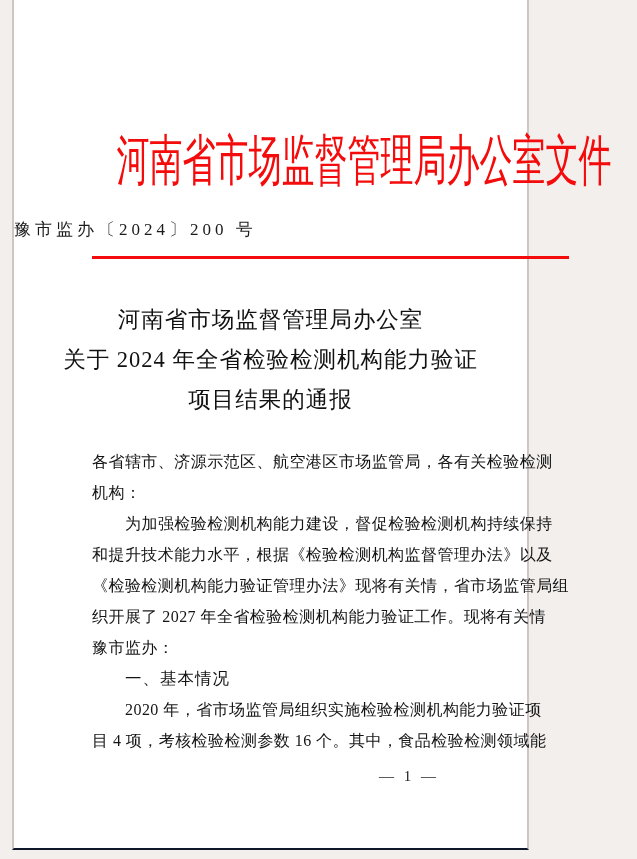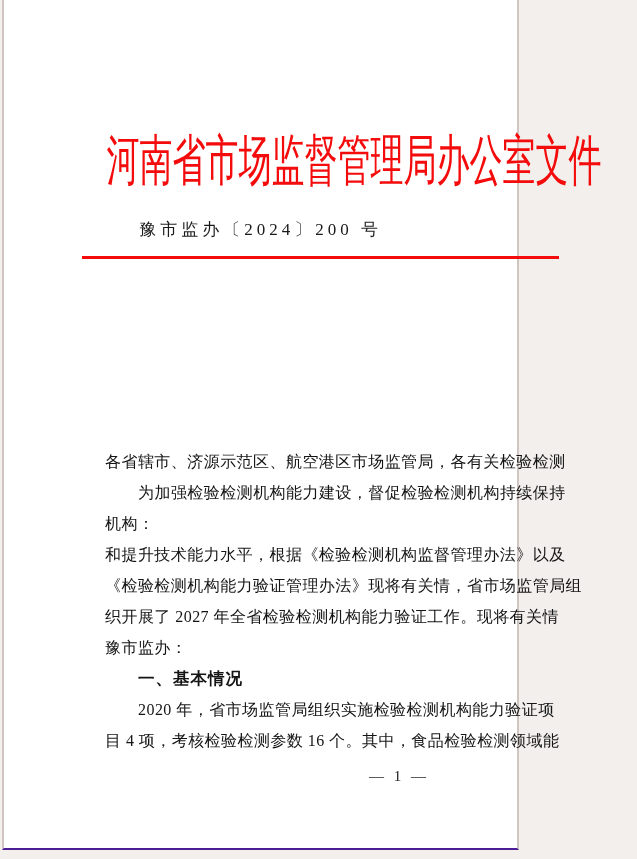--- a/index.html
+++ b/index.html
@@ -4,44 +4,44 @@
 <style>
   * { margin: 0; padding: 0; box-sizing: border-box; }
   html, body {
     width: 637px; height: 859px;
     background: #f2efed;
     overflow: hidden;
     font-family: "Liberation Serif", "DejaVu Serif", serif;
   }
   .page {
     position: absolute;
-    left: 2px; top: 0;
+    left: 12px; top: 0;
     width: 517px; height: 850px;
     background: #ffffff;
     border-left: 2px solid #cfc6c2;
     border-right: 2px solid #cfc6c2;
-    border-bottom: 2px solid #4c1d95;
+    border-bottom: 2px solid #0f172a;
   }
   .banner {
     position: absolute;
     top: 133px; left: 0; width: 100%;
     text-align: center;
     font-size: 55px;
     line-height: 56px;
     color: #f40b0b;
     white-space: nowrap;
     transform: scaleX(0.60);
     transform-origin: 50% 50%;
     font-weight: 400;
     letter-spacing: 0px;
   }
   .docnum {
     position: absolute;
     top: 218px; left: 0; width: 100%;
-    text-align: center;
+    text-align: left;
     font-size: 17px;
     line-height: 24px;
     color: #1a1a1a;
     letter-spacing: 4px;
   }
   .redline {
     position: absolute;
     top: 256px; left: 78px;
     width: 477px; height: 3px;
     background: #f40b0b;
@@ -55,31 +55,30 @@
     color: #111111;
     letter-spacing: 1px;
   }
   .body-text {
     position: absolute;
     top: 446px; left: 78px;
     width: 480px;
     font-size: 16px;
     color: #141414;
     letter-spacing: 0.45px;
-    margin-left: 23px;
   }
   .line {
     height: 31px;
     line-height: 31px;
     white-space: nowrap;
   }
   .line.indent { padding-left: 33px; }
   .line.heading {
     font-family: "Liberation Sans", "DejaVu Sans", sans-serif;
-    font-weight: 700;
+    font-weight: 400;
     font-size: 16.5px;
     letter-spacing: 1px;
   }
   .pagenum {
     position: absolute;
     top: 766px; right: 88px;
     font-size: 15px;
     line-height: 20px;
     color: #222222;
     letter-spacing: 3px;
@@ -90,25 +89,30 @@
 <body>
 
 <div class="page">
 
   <div class="banner">河南省市场监督管理局办公室文件</div>
 
   <div class="docnum">豫市监办〔2024〕200 号</div>
 
   <div class="redline"></div>
 
+  <div class="title">
+    <div class="title-line">河南省市场监督管理局办公室</div>
+    <div class="title-line">关于 2024 年全省检验检测机构能力验证</div>
+    <div class="title-line">项目结果的通报</div>
+  </div>
 
   <div class="body-text">
     <div class="line">各省辖市、济源示范区、航空港区市场监管局，各有关检验检测</div>
+    <div class="line">机构：</div>
     <div class="line indent">为加强检验检测机构能力建设，督促检验检测机构持续保持</div>
-    <div class="line">机构：</div>
     <div class="line">和提升技术能力水平，根据《检验检测机构监督管理办法》以及</div>
     <div class="line">《检验检测机构能力验证管理办法》现将有关情，省市场监管局组</div>
     <div class="line">织开展了 2027 年全省检验检测机构能力验证工作。现将有关情</div>
     <div class="line">豫市监办：</div>
     <div class="line indent heading">一、基本情况</div>
     <div class="line indent">2020 年，省市场监管局组织实施检验检测机构能力验证项</div>
     <div class="line">目 4 项，考核检验检测参数 16 个。其中，食品检验检测领域能</div>
   </div>
 
   <div class="pagenum">— 1 —</div>

